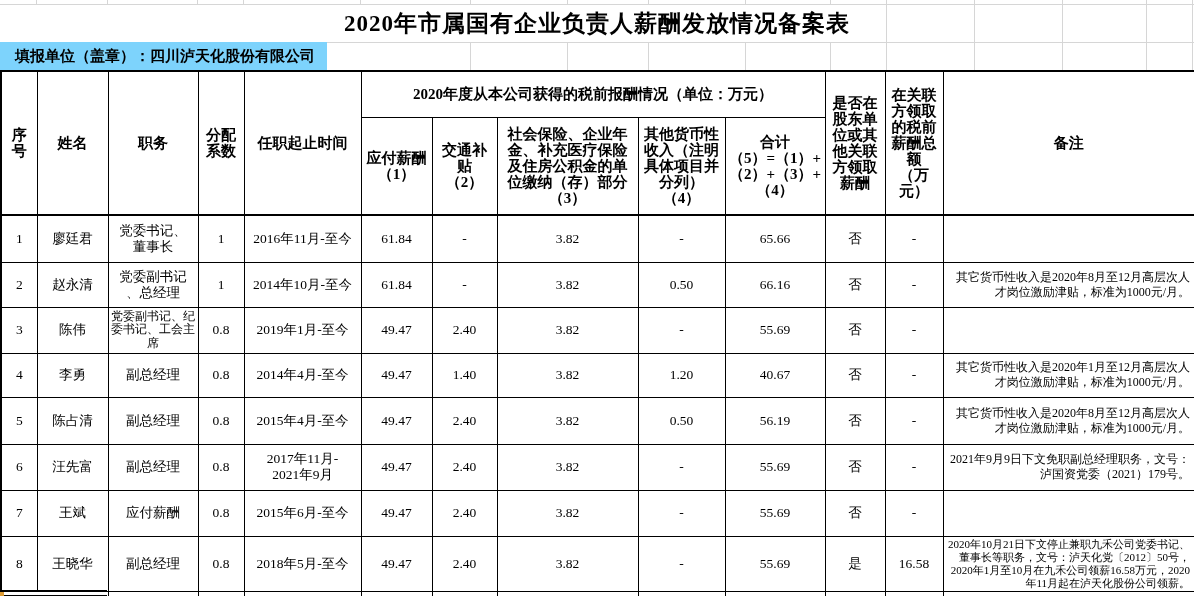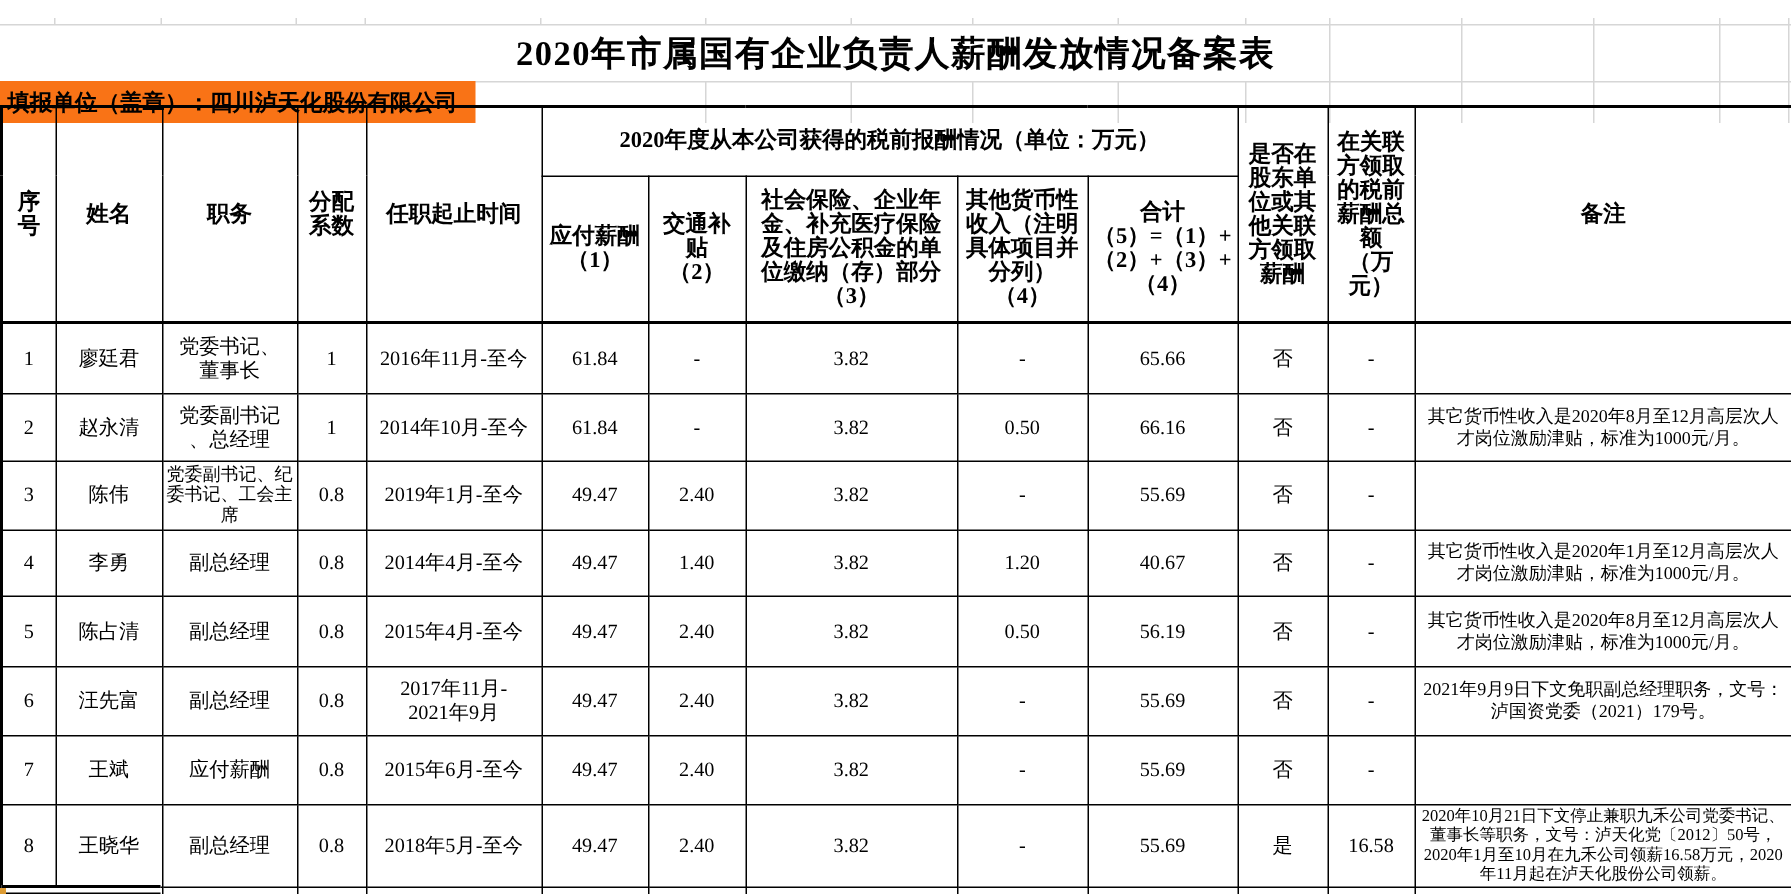--- a/index.html
+++ b/index.html
@@ -2,50 +2,50 @@
 <html><head>
 <meta charset="utf-8">
 <style>
   html,body { margin:0; padding:0; }
   body {
     width:1194px; height:596px; background:#ffffff; color:#000;
     font-family:"Liberation Serif","DejaVu Serif",serif;
     position:relative; overflow:hidden;
   }
   
-  .top-area { position:absolute; left:0; top:12px; width:1188px; height:70px; background:#fff; }
+  .top-area { position:absolute; left:0; top:0; width:1188px; height:70px; background:#fff; }
   .vline { position:absolute; width:1px; background:#d6d6d6; }
   .hline { position:absolute; height:1px; left:0; width:1194px; background:#d6d6d6; }
   .doc-title {
     position:absolute; left:0; top:4px; width:1194px; height:38px;
     display:flex; align-items:center; justify-content:center;
   }
   .doc-title span { background:#fff; padding:0 10px; font-weight:bold; font-size:23px; letter-spacing:1px; }
   .filing-unit {
     position:absolute; left:0; top:42px; height:28px;
     display:flex; align-items:center;
-    background:#f97316; padding:0 12px 0 5px;
+    background:#7dd3fc; padding:0 12px 0 15px;
     font-weight:bold; font-size:15px;
   }
   
   table.salary {
     position:absolute; left:0; top:70px; width:1194px;
     border-collapse:collapse; table-layout:fixed;
     border-left:2px solid #000; border-top:2px solid #000; border-right:2px solid #000;
   }
   .salary th, .salary td {
     border:1px solid #000;
     padding:1px 2px;
     text-align:center; vertical-align:middle;
     font-size:13.5px; line-height:1.15;
     white-space:pre-line; word-break:break-word; overflow:hidden;
   }
   .salary thead th { font-weight:bold; font-size:15px; line-height:16px; padding:1px 3px; }
   .salary thead tr.sub { border-bottom:2px solid #000; }
-  .salary td.remark { text-align:center; font-size:12px; line-height:1.22; padding:1px 4px; }
+  .salary td.remark { text-align:right; font-size:12px; line-height:1.22; padding:1px 4px; }
   .salary td.xsmall { font-size:11px; line-height:1.2; }
   .salary td.small { font-size:12px; line-height:1.1; }
   .salary tr.cut td { border-bottom:none; }
   
   .sel-line {
     position:absolute; left:1px; top:590px; width:106px; height:3px;
     border-top:2px solid #000; border-bottom:1px solid #000; background:#fff;
   }
   .corner-dot { position:absolute; left:0; top:592px; width:4px; height:4px; background:#dd9b33; }
 </style>

